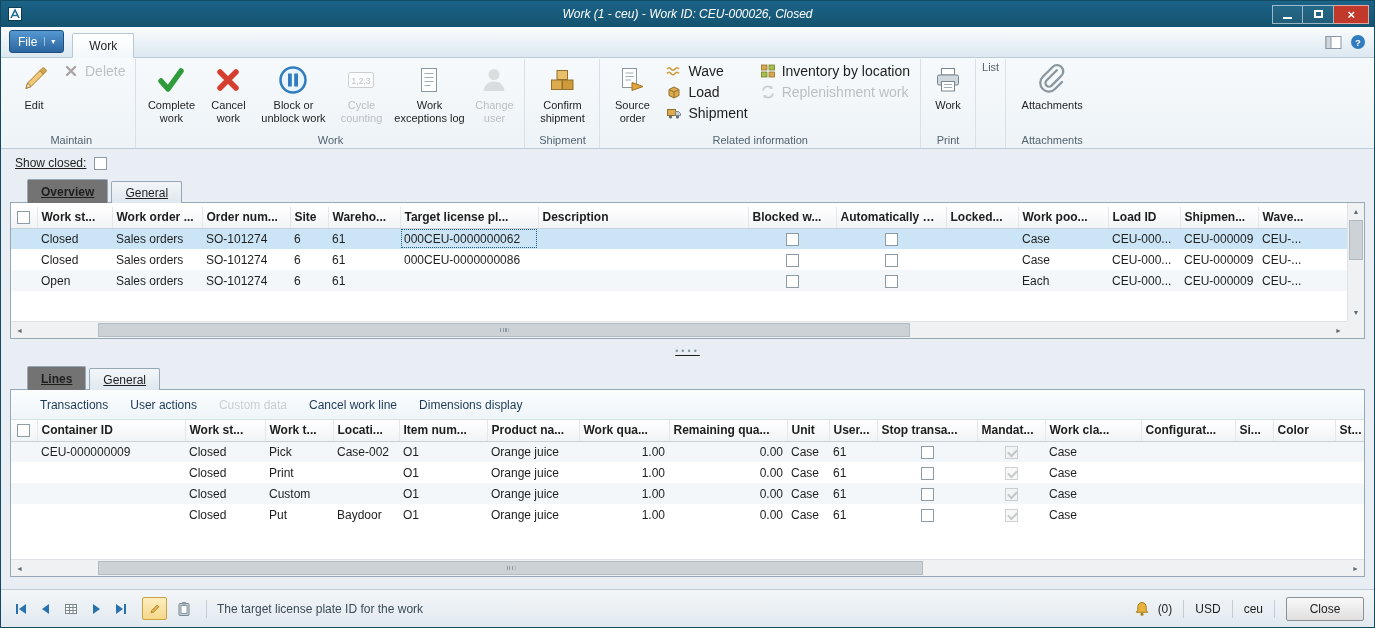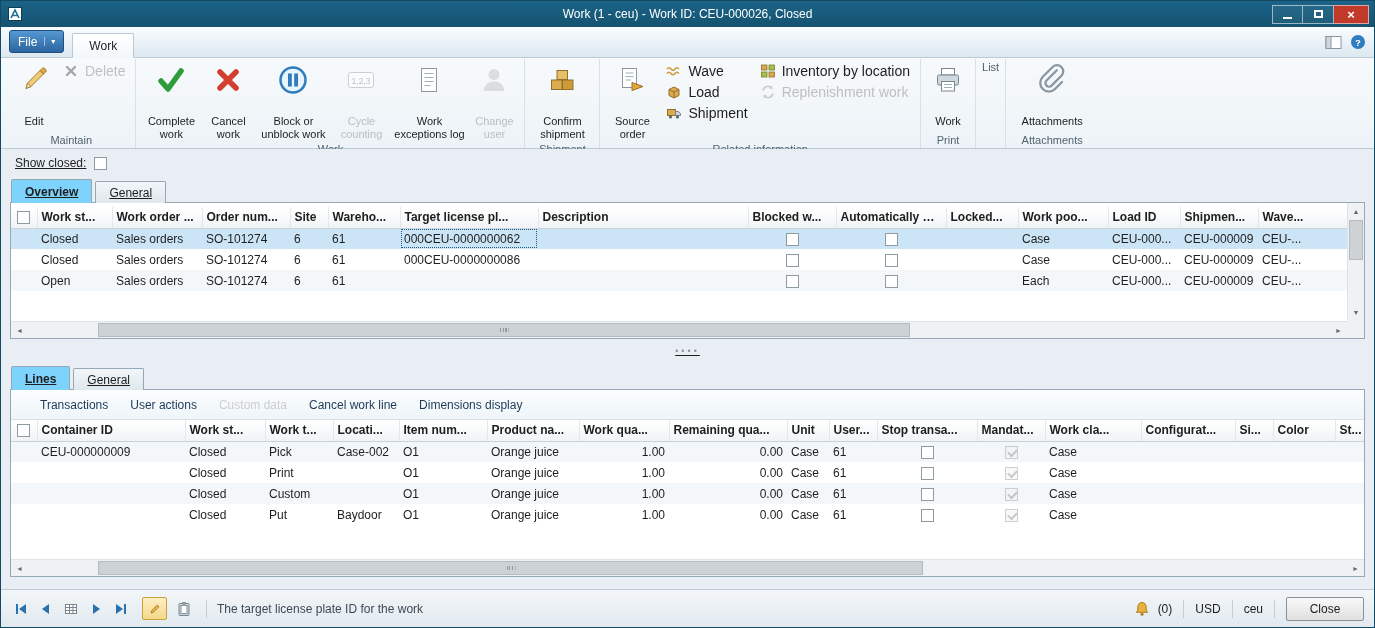--- a/index.html
+++ b/index.html
@@ -2,21 +2,21 @@
 <html><head>
 <meta charset="utf-8">
 <style>
   * { margin:0; padding:0; box-sizing:border-box; }
   html,body { width:1375px; height:628px; overflow:hidden; }
   body { font-family:"Liberation Sans", sans-serif; font-size:12px; color:#1e1e1e; background:#fff; }
 
   .window { position:absolute; inset:0; border:1px solid #124a63; background:#e8eef3; display:flex; flex-direction:column; }
 
   
-  .titlebar { height:26px; flex:0 0 26px; background:linear-gradient(#1c6388,#14536f); color:#fff; display:flex; align-items:center; padding:0 5px; position:relative; }
+  .titlebar { height:26px; flex:0 0 26px; background:linear-gradient(#1c6388,#14536f); color:#fff; display:flex; align-items:center; padding:0 5px; position:relative;font-style:italic; }
   .app-icon { width:18px; height:18px; display:flex; align-items:center; justify-content:center; z-index:2; }
   .titlebar .title { position:absolute; left:0; right:0; text-align:center; font-size:12px; color:#fff; }
   .win-controls { margin-left:auto; display:flex; z-index:2; }
   .win-btn { width:31px; height:19px; border:1px solid rgba(255,255,255,.55); border-left-width:0; display:flex; align-items:center; justify-content:center; background:rgba(255,255,255,.05); cursor:default; }
   .win-btn:first-child { border-left-width:1px; }
   .win-btn.close { background:#c0392b; width:35px; font-size:13px; font-weight:bold; color:#fff; }
   .glyph-min { width:9px; height:2px; background:#fff; margin-top:7px; }
   .glyph-max { width:9px; height:8px; border:2px solid #fff; }
 
   
@@ -24,35 +24,35 @@
   .file-btn { height:23px; margin-bottom:4px; background:linear-gradient(#5598d2,#2b659f); border:1px solid #1d4f7e; border-radius:3px; color:#fff; padding:0 8px; display:flex; align-items:center; font-size:12px; }
   .file-btn .caret { border-left:1px solid rgba(255,255,255,.5); margin-left:7px; padding-left:6px; font-size:8px; }
   .ribbon-tab { height:25px; margin-left:8px; margin-bottom:-1px; padding:0 16px; display:flex; align-items:center; background:linear-gradient(#ffffff,#f3f7fa); border:1px solid #b9c9d4; border-bottom:1px solid #f3f7fa; border-radius:2px 2px 0 0; font-size:12px; }
   .menubar-right { position:absolute; right:8px; top:7px; display:flex; gap:8px; align-items:center; }
 
   
   .ribbon { height:91px; flex:0 0 91px; background:linear-gradient(#f7fafc,#edf3f7); border-bottom:1px solid #bccbd6; display:flex; align-items:stretch; padding:1px 2px 0 6px; }
   .rgroup { display:flex; flex-direction:column; padding:1px 4px 0 4px; border-right:1px solid #d8e1e8; }
   .rbody { flex:1; display:flex; align-items:flex-start; }
   .rlabel { text-align:center; font-size:11px; color:#51636f; padding:1px 2px 2px; white-space:nowrap; }
-  .bigbtn { display:flex; flex-direction:column; align-items:center; text-align:center; font-size:11px; line-height:1.15; padding:3px 1px 1px; gap:19px; border:1px solid transparent; border-radius:2px; }
+  .bigbtn { display:flex; flex-direction:column; align-items:center; text-align:center; font-size:11px; line-height:1.15; padding:3px 1px 1px; gap:3px; border:1px solid transparent; border-radius:2px; }
   .ic32 { width:32px; height:32px; display:flex; align-items:center; justify-content:center; }
   .ic16 { width:16px; height:16px; display:flex; align-items:center; justify-content:center; }
   .smallcol { display:flex; flex-direction:column; gap:3px; padding:3px 2px 0 2px; }
   .smallbtn { display:flex; gap:6px; font-size:14px; height:18px; padding:0 4px; white-space:nowrap; border-radius:2px; }
   .disabled { opacity:.5; filter:grayscale(.9); color:#7d8a94; }
   .w52{width:52px}.w56{width:56px}.w58{width:58px}.w62{width:62px}.w66{width:66px}.w78{width:78px}.w94{width:94px}.w84{width:84px}.w46{width:46px}
 
   
   .form { flex:1; display:flex; flex-direction:column; background:#e8eef3; overflow:hidden;text-decoration:underline; }
   .filter-row { height:28px; flex:0 0 28px; display:flex; align-items:center; gap:8px; padding:0 0 0 14px; }
   .tabs-row { height:25px; flex:0 0 25px; display:flex; align-items:flex-end; padding:0 0 0 10px; position:relative; z-index:2; }
   .tabs-row.l2 { height:26px; flex-basis:26px; }
   .tab { height:22px; padding:0 13px; display:flex; align-items:center; font-size:12px; background:linear-gradient(#f2f6f9,#dfe8ee); border:1px solid #96a8b5; border-bottom:none; border-radius:2px 2px 0 0; margin-right:3px; margin-bottom:-1px; }
-  .tab.active { background:#7dd3fc; font-weight:bold; height:24px; }
+  .tab.active { background:#737373; font-weight:bold; height:24px;margin-left:16px; }
 
   .gridpanel { position:relative; margin:0 9px; background:#fff; border:1px solid #96a8b5; overflow:hidden; }
   .viewport { position:absolute; top:4px; left:0; right:0; bottom:17px; overflow:hidden; }
   .viewport.vsb { right:17px; }
   .viewport.withstrip { top:30px; }
 
   table.grid { border-collapse:collapse; table-layout:fixed; }
   .grid th { font-weight:bold; text-align:left; padding:2px 4px; height:21px; background:linear-gradient(#ffffff,#f0f3f5); border-right:1px solid #e3e8ec; border-bottom:1px solid #c9d2d9; white-space:nowrap; overflow:hidden; text-overflow:ellipsis; font-size:12px; }
   .grid td { padding:1px 4px; height:21px; white-space:nowrap; overflow:hidden; text-overflow:ellipsis; font-size:12px; }
   .grid tbody tr:nth-child(odd) td { background:#f3f7fa; }

